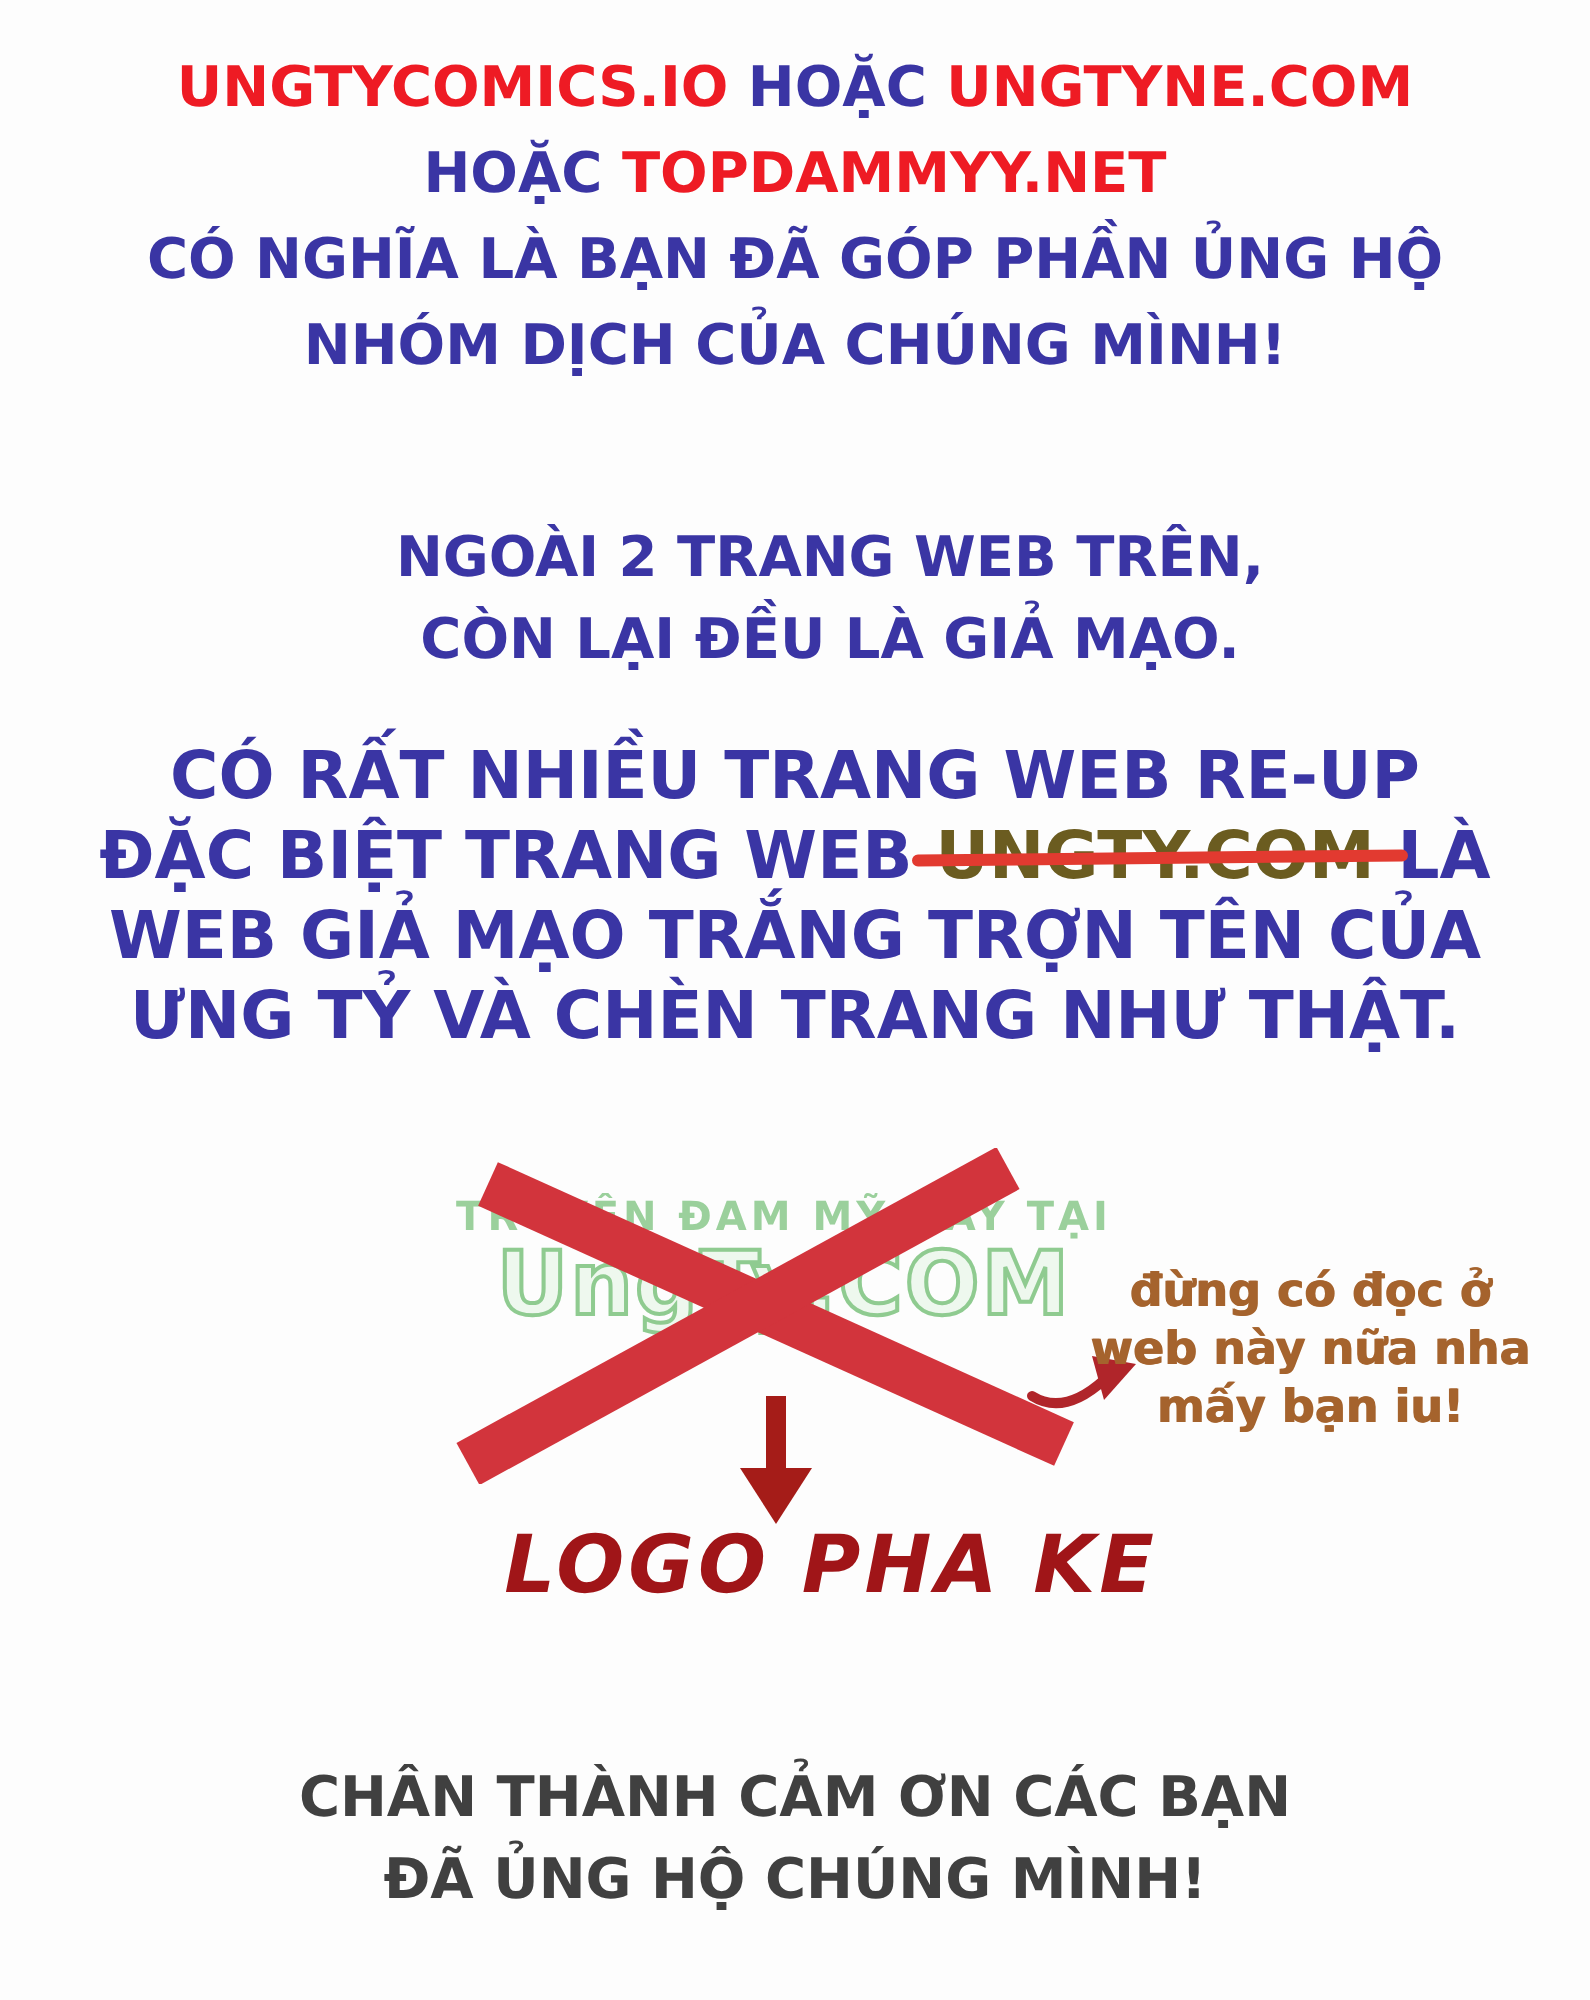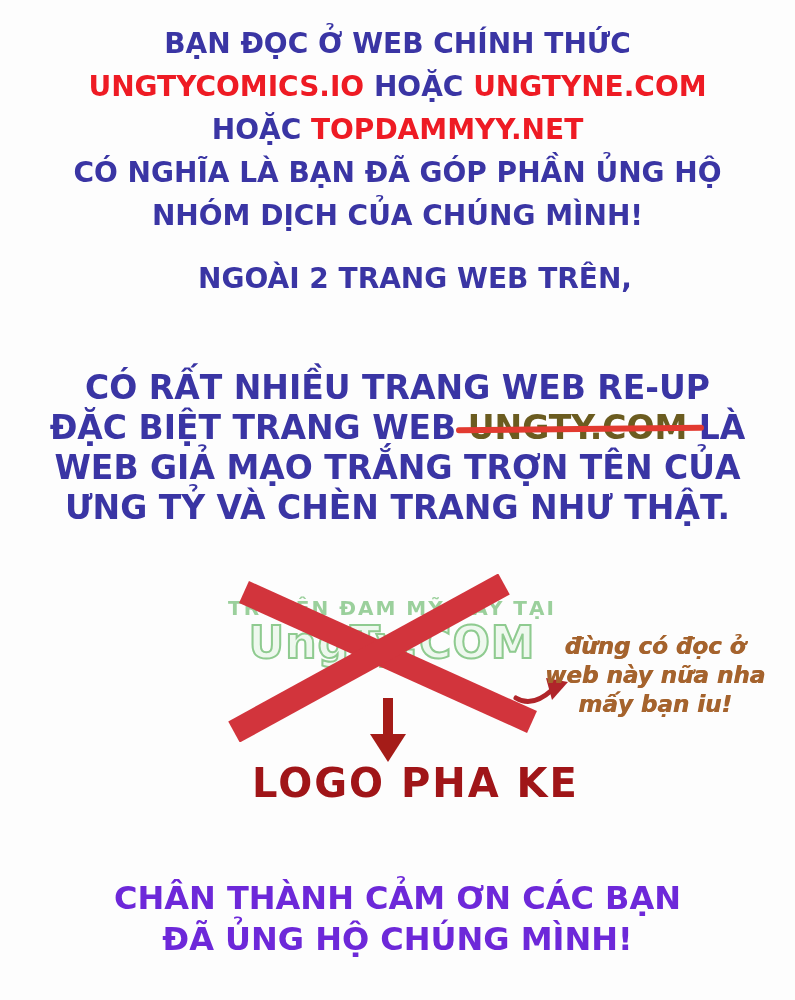--- a/index.html
+++ b/index.html
@@ -94,62 +94,62 @@
   .x-cross { position: absolute; top: 2px; left: 222px; }
   .curved-arrow { position: absolute; top: 102px; left: 512px; }
   .down-arrow { position: absolute; top: 126px; left: 368px; }
   .note {
     position: absolute;
     top: 60px; left: 545px;
     width: 220px;
     text-align: center;
     font-size: 23px;
     line-height: 29px;
-    font-style: italic;
     color: #a5632d;
     text-shadow: 0.6px 0 0 #a5632d;
     white-space: nowrap;
   }
   .fake-label {
     position: absolute;
     top: 188px; left: 0;
     width: 795px;
     text-align: center;
     padding-left: 36px;
     box-sizing: border-box;
     font-size: 40px;
     letter-spacing: 2px;
     color: #a01518;
     white-space: nowrap;
+    font-style: italic;
   }
 
   
   .thanks {
     position: absolute;
     top: 878px; left: 0; right: 0;
-    font-size: 32px;
+    font-size: 28px;
     line-height: 41px;
-    color: #6d28d9;
+    color: #404040;
   }
 </style>
 </head>
 <body>
 
 <div class="page">
 
   <section class="header">
-    <div class="line blue">BẠN ĐỌC Ở WEB CHÍNH THỨC</div>
     <div class="line"><span class="red">UNGTYCOMICS.IO</span><span class="blue"> HOẶC </span><span class="red">UNGTYNE.COM</span></div>
     <div class="line"><span class="blue">HOẶC </span><span class="red">TOPDAMMYY.NET</span></div>
     <div class="line blue">CÓ NGHĨA LÀ BẠN ĐÃ GÓP PHẦN ỦNG HỘ</div>
     <div class="line blue">NHÓM DỊCH CỦA CHÚNG MÌNH!</div>
   </section>
 
   <section class="notice">
     <div class="line">NGOÀI 2 TRANG WEB TRÊN,</div>
+    <div class="line">CÒN LẠI ĐỀU LÀ GIẢ MẠO.</div>
   </section>
 
   <section class="warning">
     <div class="line">CÓ RẤT NHIỀU TRANG WEB RE-UP</div>
     <div class="line"><span>ĐẶC BIỆT TRANG WEB </span><span class="struck">UNGTY.COM</span><span> LÀ</span></div>
     <div class="line">WEB GIẢ MẠO TRẮNG TRỢN TÊN CỦA</div>
     <div class="line">ƯNG TỶ VÀ CHÈN TRANG NHƯ THẬT.</div>
   </section>
 
   <div class="logo-scene">

